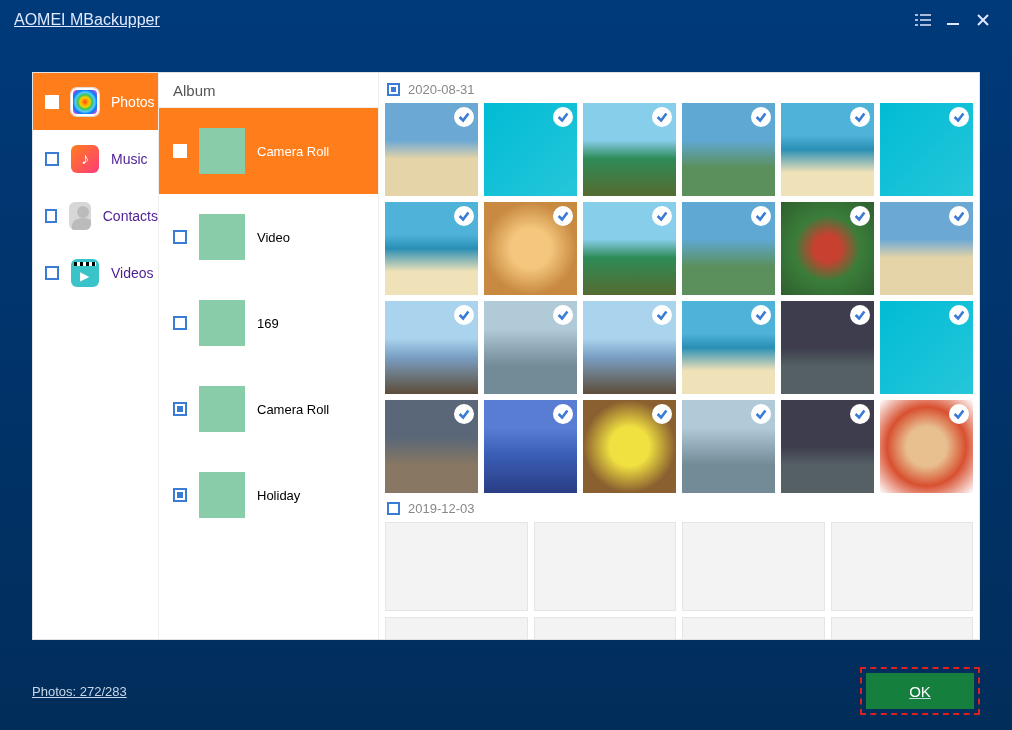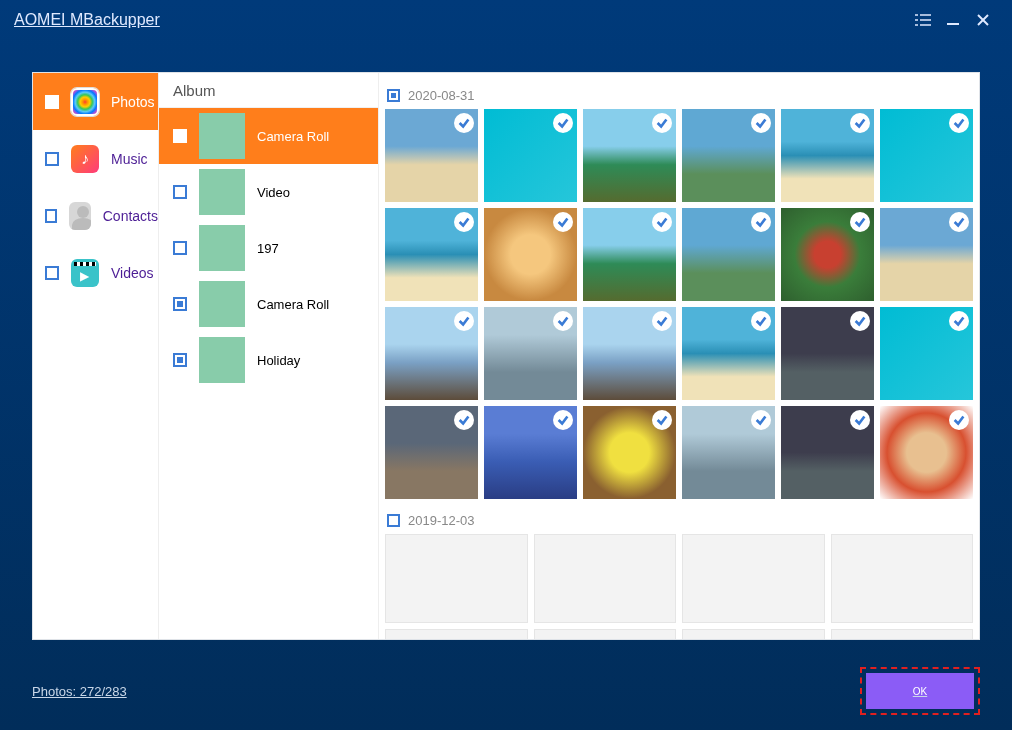--- a/index.html
+++ b/index.html
@@ -31,34 +31,34 @@
   .ic-videos { background:#3ac3c9; position:relative; }
   .ic-videos::before { content:""; position:absolute; top:3px; left:3px; right:3px; height:4px; background:repeating-linear-gradient(90deg,#000 0 3px,#fff 3px 6px); }
   .ic-videos::after { content:"▶"; color:#fff; font-size:12px; position:absolute; left:9px; top:10px; }
   .ic-contacts { background:#d7d7d7; border-radius:50%; position:relative; overflow:hidden; }
   .ic-contacts::before { content:""; position:absolute; width:12px; height:12px; background:#bbb; border-radius:50%; left:8px; top:4px; }
   .ic-contacts::after { content:""; position:absolute; width:22px; height:14px; background:#bbb; border-radius:50% 50% 0 0; left:3px; top:16px; }
 
   
   .albums { width:220px; border-right:1px solid #eee; overflow-y:auto; }
   .albums-header { height:35px; padding:0 14px; font-size:15px; color:#555; display:flex; align-items:center; border-bottom:1px solid #f0f0f0; }
-  .album { display:flex; align-items:center; height:56px; padding-left:14px; gap:12px; cursor:pointer; }
+  .album { display:flex; align-items:center; height:86px; padding-left:14px; gap:12px; cursor:pointer; }
   .album.selected { background:#ff7e1b; color:#fff; }
   .album .cb { width:14px; height:14px; border:2px solid #3a7bd5; background:#fff; display:flex; align-items:center; justify-content:center; }
   .album.selected .cb { border-color:#fff; }
   .album .cb.checked::after { content:""; width:6px; height:6px; background:#3a7bd5; }
   .album.selected .cb.checked::after { background:#fff; }
   .album .thumb { width:46px; height:46px; background:#8ca; }
   .album .alabel { font-size:13px; }
 
   
   .gallery { flex:1; overflow-y:auto; padding:1px 6px 10px 6px; position:relative; }
   .gallery::-webkit-scrollbar { width:8px; }
   .gallery::-webkit-scrollbar-thumb { background:#ccc; }
-  .group-header { display:flex; align-items:center; gap:8px; padding:8px 2px 6px 2px; color:#888; font-size:13px;margin-top:6px; }
+  .group-header { display:flex; align-items:center; gap:8px; padding:8px 2px 6px 2px; color:#888; font-size:13px; }
   .group-header .gcb { width:13px; height:13px; border:2px solid #3a7bd5; display:flex; align-items:center; justify-content:center; }
   .group-header .gcb.checked::after { content:""; width:5px; height:5px; background:#3a7bd5; }
   .grid { display:grid; grid-template-columns:repeat(6,1fr); gap:6px; }
   .grid.wide { grid-template-columns:repeat(4,1fr); }
   .thumbitem { position:relative; aspect-ratio:1/1; background:#ddd; cursor:pointer; }
   .grid.wide .thumbitem { aspect-ratio:1.6/1; }
   .badge { position:absolute; top:4px; right:4px; width:20px; height:20px; border-radius:50%; background:#fff; display:flex; align-items:center; justify-content:center; }
   .badge svg { width:14px; height:14px; stroke:#3a7bd5; stroke-width:3; fill:none; }
 
   
@@ -75,21 +75,21 @@
   .t-street { background:linear-gradient(180deg,#5a6778 40%,#887763 70%); }
   .t-fruit { background:radial-gradient(circle,#f0e040 30%,#8a6030 70%); }
   .t-city { background:linear-gradient(180deg,#b0cad8 30%,#738a97 70%); }
   .t-blue { background:linear-gradient(180deg,#5a7dd4 30%,#3a5db4 60%,#2a3d84 100%); }
   .t-shot { background:#f3f3f3; border:1px solid #e5e5e5; }
   .t-black { background:#1a1a1a; }
   .t-pink { background:radial-gradient(circle,#d94b7b 40%,#8a2c4a 100%); }
 
   
   .footer { position:absolute; left:32px; right:32px; bottom:3px; height:72px; display:flex; align-items:center; justify-content:space-between; color:#c9d7e8; font-size:13px;text-decoration:underline; }
-  .ok-btn { width:108px; height:36px; background:#8b5cf6; color:#fff; font-size:10px; display:flex; align-items:center; justify-content:center; cursor:pointer; }
+  .ok-btn { width:108px; height:36px; background:#15803d; color:#fff; font-size:15px; display:flex; align-items:center; justify-content:center; cursor:pointer; }
   .ok-highlight { border:2px dashed #e02020; padding:4px; }
 </style>
 </head>
 <body>
 
 <div class="titlebar">
   <div class="title">AOMEI MBackupper</div>
   <div class="win-btn">
     <svg width="16" height="14" viewBox="0 0 16 14">
         <g stroke="#dfe9ff" stroke-width="1.5">
@@ -149,21 +149,21 @@
           <span class="alabel">Camera Roll</span>
         </div>
         <div class="album">
           <span class="cb"></span>
           <span class="thumb t-black"></span>
           <span class="alabel">Video</span>
         </div>
         <div class="album">
           <span class="cb"></span>
           <span class="thumb t-pink"></span>
-          <span class="alabel">197</span>
+          <span class="alabel">169</span>
         </div>
         <div class="album">
           <span class="cb checked"></span>
           <span class="thumb t-city"></span>
           <span class="alabel">Camera Roll</span>
         </div>
         <div class="album">
           <span class="cb checked"></span>
           <span class="thumb t-city"></span>
           <span class="alabel">Holiday</span>

